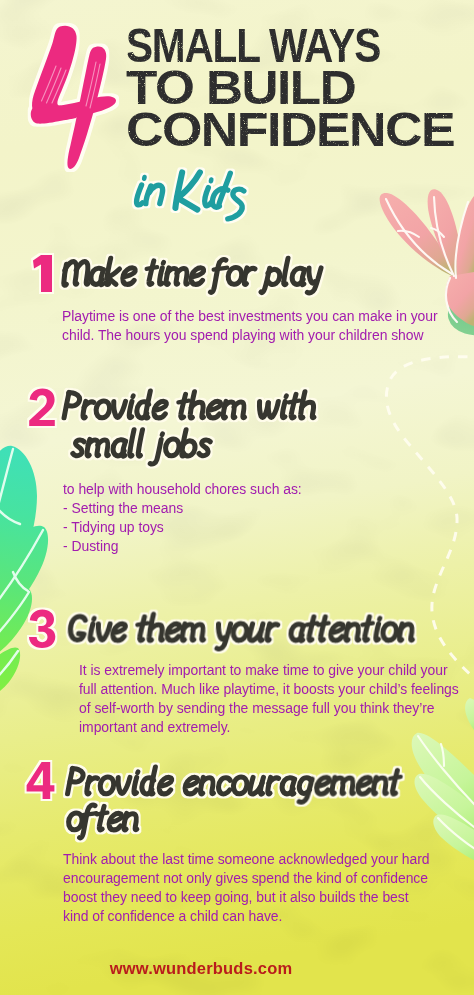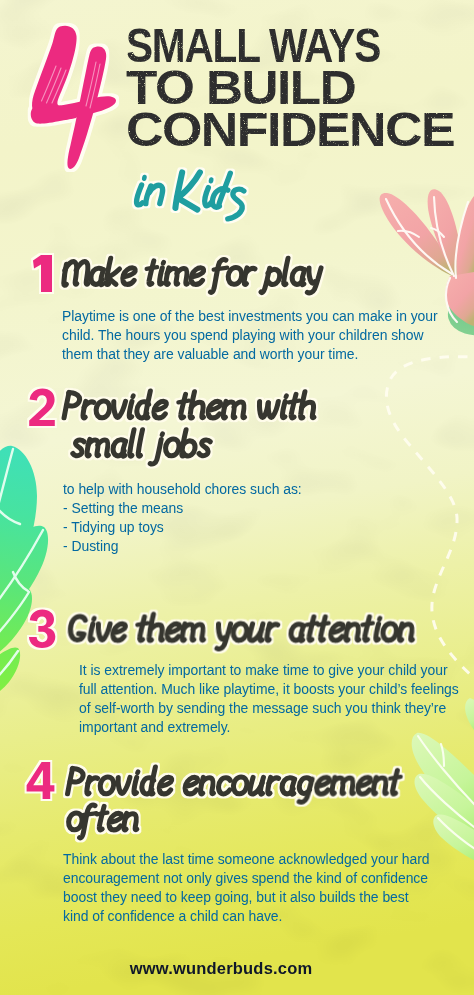--- a/index.html
+++ b/index.html
@@ -17,28 +17,28 @@
             filter:url(#grungeTex);}
   .hl{display:block;color:#2e2e2e;font-weight:bold;
       font-family:"Liberation Sans",sans-serif;font-size:48px;
       line-height:42px;letter-spacing:-1.4px;white-space:nowrap;
       transform-origin:left top;}
   .hl1{transform:scaleX(0.845);}
   .hl2{transform:scaleX(1.068);}
   .hl3{transform:scaleX(1.082);}
 
   
-  .body-block{position:absolute;color:#0369a1;font-size:13.95px;line-height:19px;
+  .body-block{position:absolute;color:#a21caf;font-size:13.95px;line-height:19px;
               font-family:"Liberation Sans",sans-serif;letter-spacing:-0.04px;
               white-space:nowrap;}
   .body-block span{display:block;}
 
   .footer{position:absolute;left:0;top:959px;width:402px;text-align:center;
-      color:#0f172a;font-size:16.5px;font-weight:bold;letter-spacing:0.2px;
-      font-family:"Liberation Sans",sans-serif;padding-left:20px;}
+      color:#b91c1c;font-size:16.5px;font-weight:bold;letter-spacing:0.2px;
+      font-family:"Liberation Sans",sans-serif;}
 </style>
 </head>
 <body>
 
 <div class="page">
 
   <svg class="layer bg" viewBox="0 0 474 995">
     <defs>
       <linearGradient id="bgGrad" x1="0" y1="0" x2="0.08" y2="1">
         <stop offset="0.00" stop-color="#f4f5d0"></stop>
@@ -432,34 +432,33 @@
   <div class="layer txt">
     <div class="headline">
       <span class="hl hl1">SMALL WAYS</span>
       <span class="hl hl2">TO BUILD</span>
       <span class="hl hl3">CONFIDENCE</span>
     </div>
 
     <div class="body-block" style="left:62px;top:307px;">
       <span>Playtime is one of the best investments you can make in your</span>
       <span>child. The hours you spend playing with your children show</span>
-      <span>them that they are valuable and worth your time.</span>
     </div>
 
     <div class="body-block" style="left:63px;top:480px;">
       <span>to help with household chores such as:</span>
       <span>- Setting the means</span>
       <span>- Tidying up toys</span>
       <span>- Dusting</span>
     </div>
 
     <div class="body-block" style="left:63px;top:661px;margin-left:16px;">
       <span>It is extremely important to make time to give your child your</span>
       <span>full attention. Much like playtime, it boosts your child’s feelings</span>
-      <span>of self-worth by sending the message such you think they’re</span>
+      <span>of self-worth by sending the message full you think they’re</span>
       <span>important and extremely.</span>
     </div>
 
     <div class="body-block" style="left:63px;top:850px;">
       <span>Think about the last time someone acknowledged your hard</span>
       <span>encouragement not only gives spend the kind of confidence</span>
       <span>boost they need to keep going, but it also builds the best</span>
       <span>kind of confidence a child can have.</span>
     </div>
 

